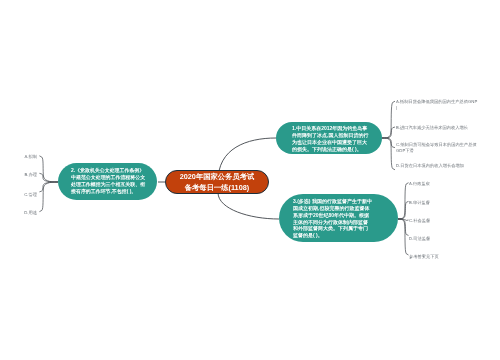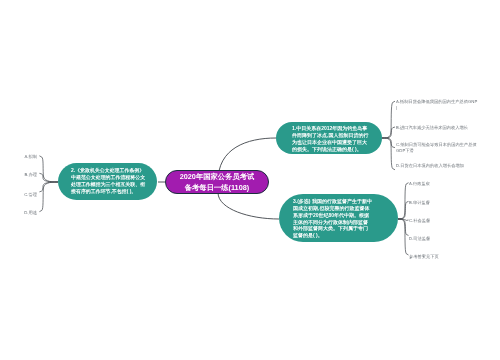--- a/index.html
+++ b/index.html
@@ -6,21 +6,21 @@
   body{width:500px;height:360px;background:#ffffff;overflow:hidden;
        font-family:"Liberation Sans",sans-serif;-webkit-font-smoothing:antialiased;}
   #stage{position:relative;width:500px;height:360px;background:#fff;}
   svg#edges{position:absolute;left:0;top:0;width:500px;height:360px;overflow:visible;}
 
   .node{position:absolute;box-sizing:border-box;display:flex;align-items:center;
         justify-content:center;color:#fff;line-height:1.18;
         -webkit-font-smoothing:antialiased;will-change:opacity;}
   .node span{display:block;}
 
-  #root{left:165px;top:170px;width:104px;height:24px;background:#a21caf;
+  #root{left:165px;top:170px;width:104px;height:24px;background:#c2410c;
         border-radius:12px;font-size:7.3px;font-weight:bold;letter-spacing:0px;
         line-height:10.5px;border:1px solid #1b303d;}
   #root span{width:80px;text-align:center;position:relative;top:0.6px;}
 
   .greennode{background:#2a9a8b;color:#fff;font-weight:bold;}
 
   #b-q2{left:58px;top:163px;width:99px;height:37px;border-radius:18.5px;font-size:4.95px;
         line-height:6.9px;padding-top:0.5px;}
   #b-q2 span{width:75px;text-align:left;margin-left:2px;}
 

